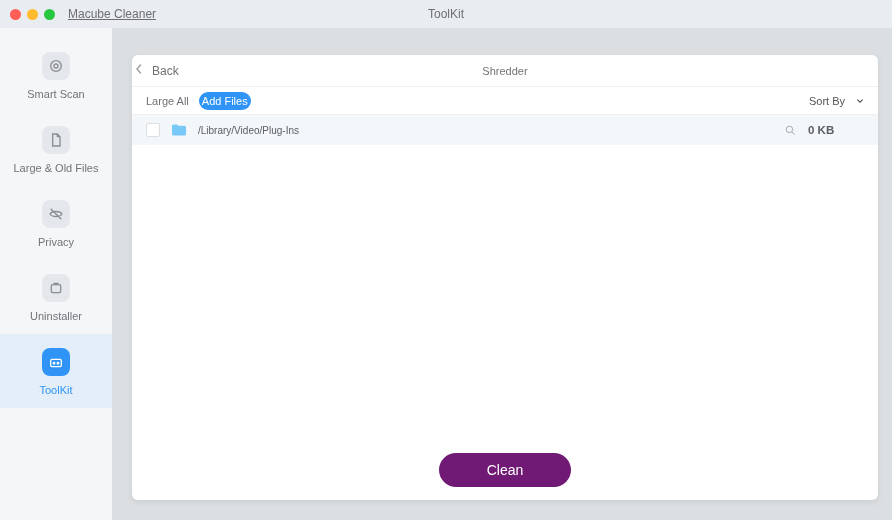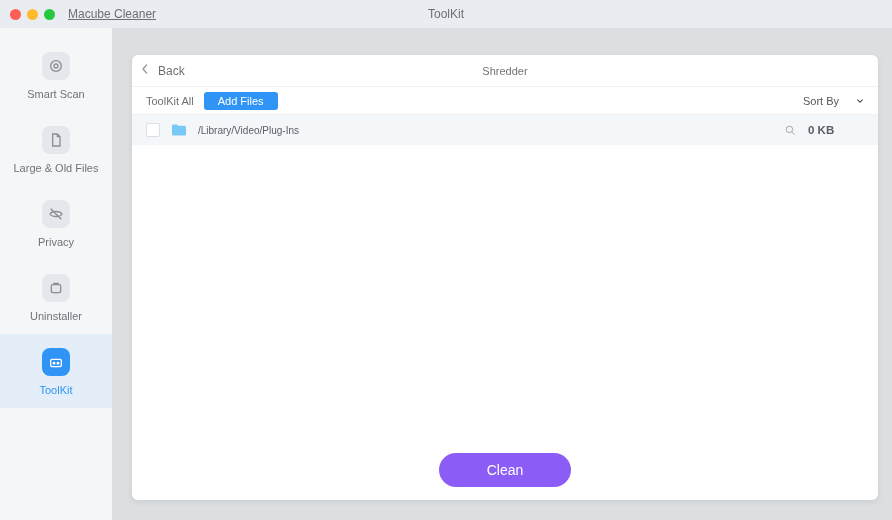--- a/index.html
+++ b/index.html
@@ -27,42 +27,42 @@
   .side-item svg { width: 16px; height: 16px; }
 
   .main { flex: 1; position: relative; background: #e9edf1; }
 
   
   .dim { position: absolute; inset: 0; background: rgba(0,0,0,0.06); }
 
   
   .panel { position: absolute; left: 20px; right: 14px; top: 27px; bottom: 20px; background: #ffffff; border-radius: 6px; box-shadow: 0 2px 6px rgba(0,0,0,0.08); display: flex; flex-direction: column; }
   .panel-header { height: 32px; display: flex; align-items: center; position: relative; border-bottom: 1px solid #f0f0f0; }
-  .back-btn { display: flex; align-items: flex-start; gap: 8px; padding-left: 8px; cursor: pointer; }
+  .back-btn { display: flex; align-items: flex-start; gap: 8px; padding-left: 2px; cursor: pointer; }
   .back-btn svg { width: 10px; height: 10px; }
   .back-btn span { font-size: 12px; color: #6e7074; }
   .panel-title { position: absolute; left: 50%; transform: translateX(-50%); font-size: 11px; color: #737373; }
 
   .toolbar { height: 28px; display: flex; align-items: center; padding: 0 14px; border-bottom: 1px solid #f0f0f0; position: relative; }
   .select-all { font-size: 11px; color: #6e7074; cursor: pointer; }
-  .add-files { margin-left: 10px; background: #2f94f5; color: #ffffff; font-size: 11px; padding: 3px 14px; border-radius: 3px; cursor: pointer; }
-  .sort-by { position: absolute; right: 14px; font-size: 11px; color: #555; cursor: pointer; display: flex; align-items: center; gap: 17px;}
+  .add-files { margin-left: 10px; background: #2f94f5; color: #ffffff; font-size: 11px; padding: 3px 3px; border-radius: 9px; cursor: pointer; }
+  .sort-by { position: absolute; right: 14px; font-size: 11px; color: #555; cursor: pointer; display: flex; align-items: center; gap: 11px;}
   .sort-by svg { width: 8px; height: 8px; }
 
   .list { flex: 1; overflow: auto; }
   .row { height: 30px; display: flex; align-items: center; padding: 0 14px; background: #f4f7fa; }
   .row .chk { width: 14px; height: 14px; border: 1px solid #dcdfe3; border-radius: 2px; background: #fff; cursor: pointer; }
   .row .folder { margin-left: 10px; width: 18px; height: 14px; display:flex; align-items:center; }
   .row .path { margin-left: 10px; font-size: 10px; color: #5a5d61; flex: 1; }
   .row .reveal { width: 16px; height: 16px; cursor: pointer; display:flex; align-items:center; justify-content:center; }
   .row .reveal svg { width: 13px; height: 13px; }
   .row .size { width: 56px; text-align: left; font-size: 11.5px; color: #5a5d61; margin-left: 10px; font-weight: bold; }
 
   .footer { height: 60px; display: flex; align-items: center; justify-content: center; }
-  .clean-btn { background: #8b5cf6; color: #fff; font-size: 14px; padding: 9px 48px; border-radius: 18px; cursor: pointer; }
+  .clean-btn { background: #701a75; color: #fff; font-size: 14px; padding: 9px 48px; border-radius: 18px; cursor: pointer; }
 </style>
 </head>
 <body>
 
 <div class="titlebar">
   <div class="traffic">
     <div class="dot red"></div>
     <div class="dot yellow"></div>
     <div class="dot green"></div>
   </div>
@@ -136,21 +136,21 @@
         <div class="back-btn">
           <svg viewBox="0 0 10 10">
               <path d="M6.5 1 L3 5 L6.5 9" stroke="#9a9da0" stroke-width="1.4" fill="none" stroke-linecap="round"></path>
             </svg>
           <span>Back</span>
         </div>
         <div class="panel-title">Shredder</div>
       </div>
 
       <div class="toolbar">
-        <div class="select-all">ToolKit All</div>
+        <div class="select-all">Large All</div>
         <div class="add-files">Add Files</div>
         <div class="sort-by">
           <span>Sort By</span>
           <svg viewBox="0 0 10 10">
               <path d="M2 3.5 L5 6.5 L8 3.5" stroke="#555" stroke-width="1.4" fill="none" stroke-linecap="round"></path>
             </svg>
         </div>
       </div>
 
       <div class="list">

